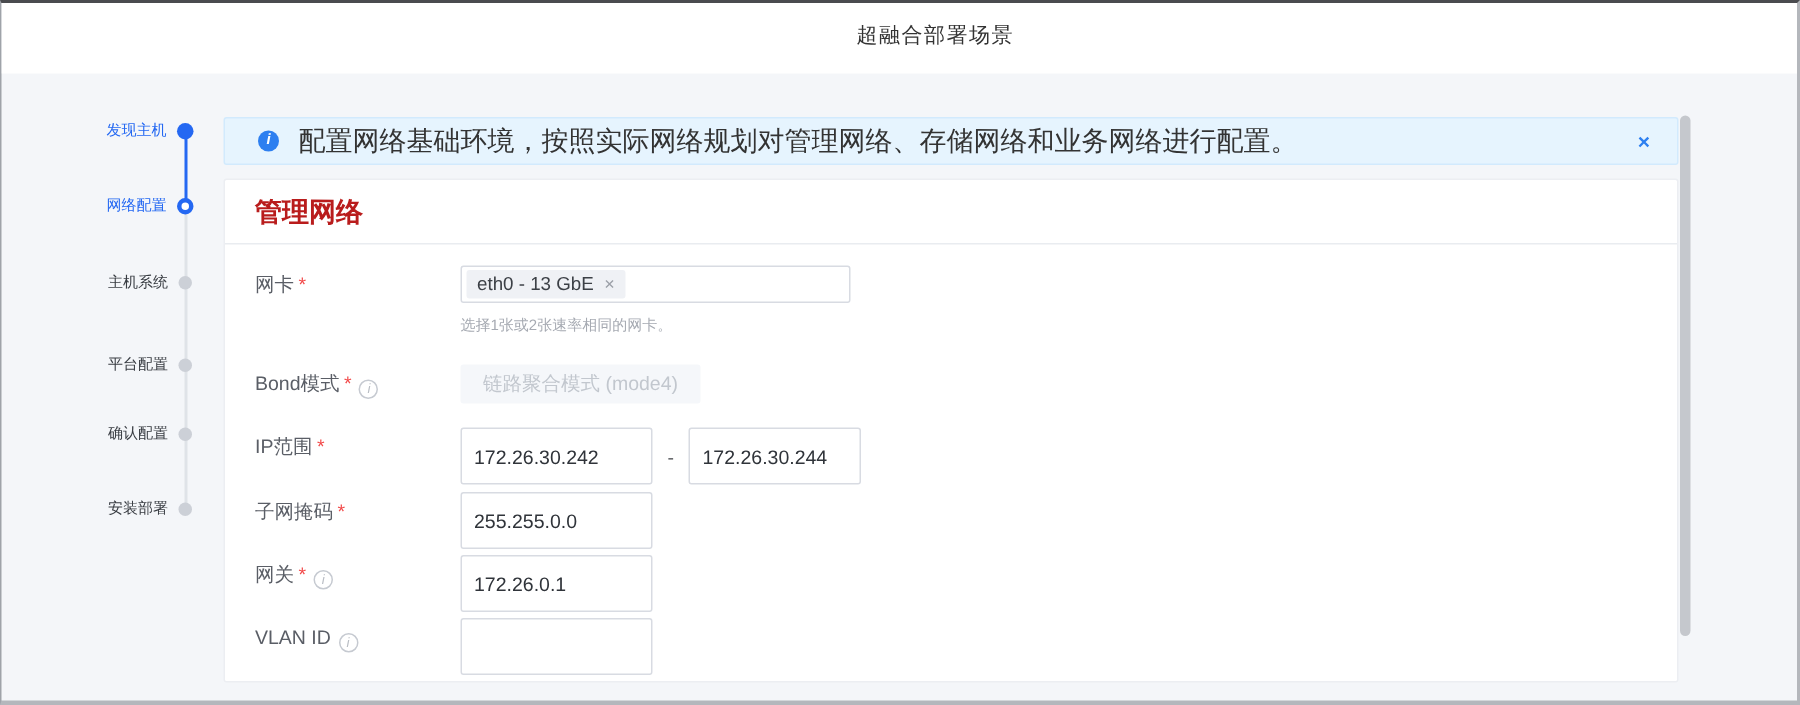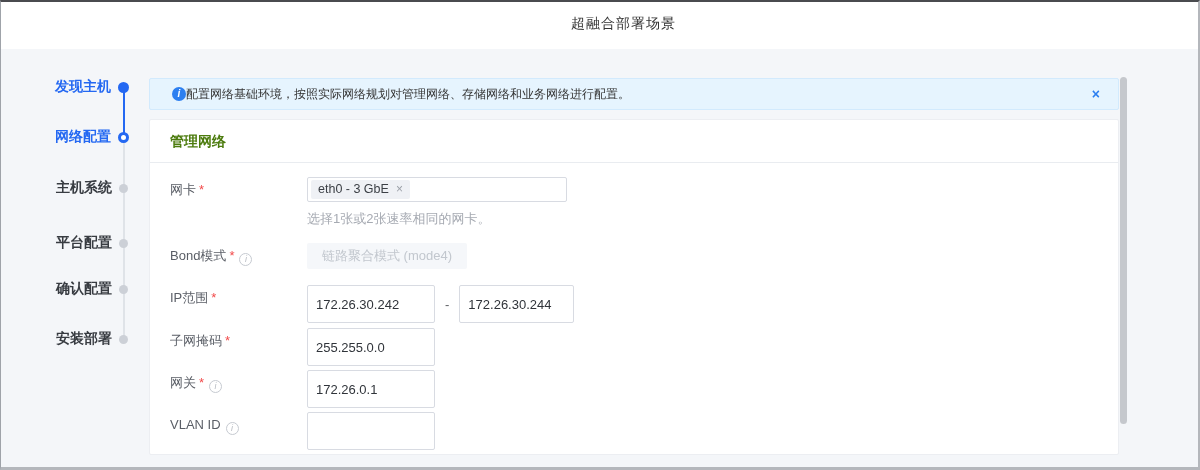--- a/index.html
+++ b/index.html
@@ -26,52 +26,52 @@
   }
 
   
   .step-line { position:absolute; width:2px; background:var(--line_gray); }
   .step-line.accent-line { background:var(--accent); }
   .step {
     position:absolute; left:28px; width:100px; height:20px;
     display:flex; align-items:center; justify-content:flex-end; gap:7px;
     cursor:pointer;
   }
-  .step-label { font-size:14px; color:var(--step_text); white-space:nowrap;font-weight:bold; }
+  .step-label { font-size:10px; color:var(--step_text); white-space:nowrap; }
   .step.active .step-label { color:var(--accent); }
   .dot { border-radius:50%; flex:0 0 auto; }
   .dot.done    { width:11px; height:11px; background:var(--accent); }
   .dot.current { width:11px; height:11px; background:#fff; border:3px solid var(--accent); }
   .dot.pending { width:9px;  height:9px;  background:var(--dot_gray); margin-right:1px; }
 
   
   .banner {
     position:absolute; left:148px; top:76px; width:970px; height:32px;
     background:var(--banner_bg); border:1px solid var(--banner_border); border-radius:2px;
     display:flex; align-items:center; padding:0 36px 0 22px;
   }
   .binfo {
     width:14px; height:14px; border-radius:50%; background:var(--accent_icon);
     color:#fff; font-size:10px; font-weight:bold; font-style:italic;
     line-height:14px; text-align:center; flex:0 0 auto;
   }
-  .banner-text { font-size:12px; color:#333; margin-left:0; white-space:nowrap; }
+  .banner-text { font-size:18px; color:#333; margin-left:13px; white-space:nowrap; }
   .banner-close {
     position:absolute; right:18px; top:50%; transform:translateY(-50%);
     color:var(--accent_icon); font-size:14px; font-weight:bold; cursor:pointer; line-height:1;
   }
 
   
   .panel {
     position:absolute; left:148px; top:117px; width:970px; height:336px;
     background:#fff; border:1px solid #ecEEf2; border-radius:2px;
   }
   .panel-header {
     height:43px; line-height:43px; padding-left:20px;
-    font-size:14px; color:#4d7c0f; font-weight:bold;
+    font-size:18px; color:#b91c1c; font-weight:bold;
     border-bottom:1px solid #e9ecf0;
   }
 
   .frow { position:absolute; left:0; width:100%; height:26px; }
   .flabel {
     position:absolute; left:20px; top:0; line-height:26px;
     font-size:13px; color:var(--label); white-space:nowrap;
   }
   .req { color:var(--danger); margin-left:3px; }
   .qicon {
@@ -84,21 +84,21 @@
 
   .select {
     width:260px; height:25px; border:1px solid var(--input_border); border-radius:2px;
     background:#fff; display:flex; align-items:center; padding:0 3px; cursor:pointer;
   }
   .tag {
     background:var(--tag_bg); border-radius:2px; height:19px; line-height:19px;
     padding:0 7px; font-size:12.5px; color:#3c4046; display:flex; align-items:center;
   }
   .tag-x { margin-left:7px; color:#9ca0a8; font-size:12px; cursor:pointer; }
-  .helper { position:absolute; left:157px; font-size:13px; color:var(--helper); }
+  .helper { position:absolute; left:157px; font-size:10px; color:var(--helper); }
 
   .mode-btn {
     height:26px; padding:0 15px; font-size:13px; border:none; border-radius:2px;
     cursor:pointer; font-family:inherit; white-space:nowrap;
   }
   .mode-btn.disabled { background:var(--disabled_bg); color:var(--disabled_text); }
   .mode-btn.primary  { background:var(--accent); color:#fff; margin-left:10px; }
 
   .tinput {
     height:26px; width:128px; border:1px solid var(--input_border); border-radius:2px;
@@ -157,21 +157,21 @@
   </div>
 
   <div class="panel">
     <div class="panel-header">管理网络</div>
 
     <div class="frow" style="top:57px;">
       <span class="flabel"><span>网卡</span><span class="req">*</span></span>
       <div class="fcontrol">
         <div class="select">
           <span class="tag">
-              <span>eth0 - 3 GbE</span>
+              <span>eth0 - 13 GbE</span>
               <span class="tag-x">×</span>
             </span>
         </div>
       </div>
     </div>
     <div class="helper" style="top:90px;">选择1张或2张速率相同的网卡。</div>
 
     <div class="frow" style="top:123px;">
       <span class="flabel"><span>Bond模式</span><span class="req">*</span><span class="qicon">i</span></span>
       <div class="fcontrol">

